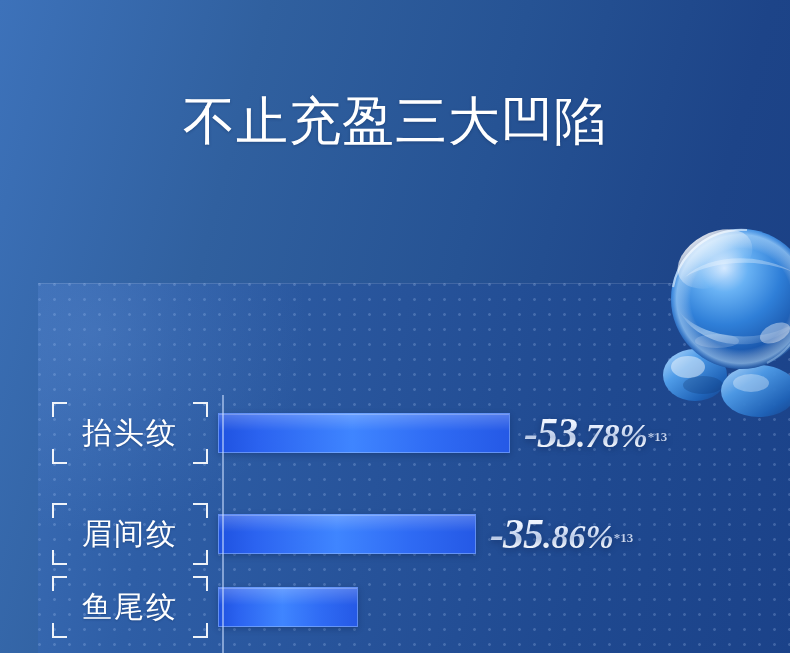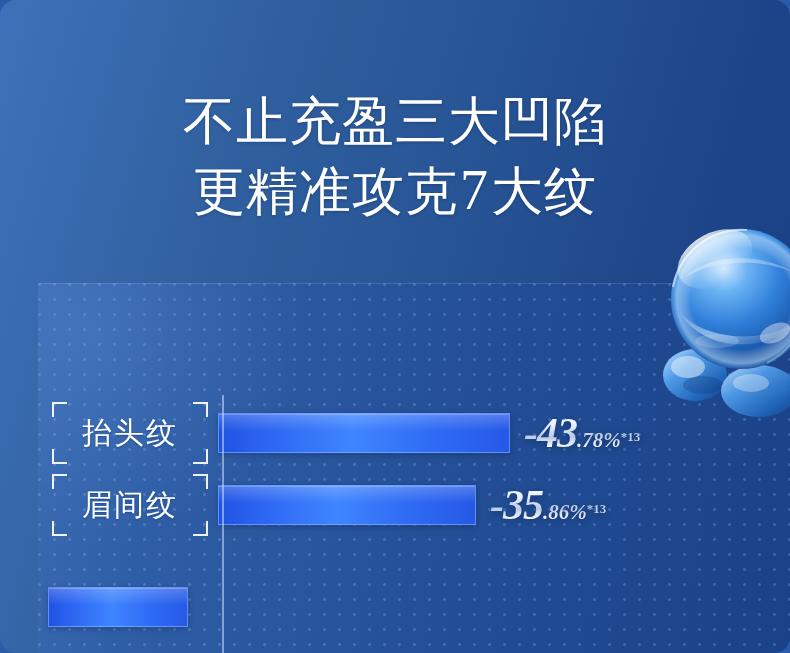--- a/index.html
+++ b/index.html
@@ -13,21 +13,20 @@
     font-family: "Liberation Sans", "DejaVu Sans", sans-serif;
     background: #2a5aa8;
   }
 
   #stage {
     position: relative;
     width: 790px;
     height: 653px;
     overflow: hidden;
     background: linear-gradient(105deg, #3d72ba 0%, #30609f 28%, #265394 55%, #1d4488 80%, #1a3f84 100%);
-    border-radius: 16px;
   }
 
   
   .headline {
     position: absolute;
     left: 0;
     top: 88px;
     width: 790px;
     text-align: center;
     color: #ffffff;
@@ -178,21 +177,21 @@
     font-weight: 700;
     color: #eef4ff;
     background: linear-gradient(180deg, #ffffff 0%, #e8f0ff 34%, #b9c9e6 58%, #ffffff 82%, #cdd9ef 100%);
     -webkit-background-clip: text;
     background-clip: text;
     -webkit-text-fill-color: transparent;
     filter: drop-shadow(0 2px 3px rgba(6,25,66,0.45));
     flex: 0 0 auto;
   }
   .value .big   { font-size: 42px; letter-spacing: -1px; }
-  .value .small { font-size: 21px; }
+  .value .small { font-size: 34px; }
   .value .sup   {
     font-size: 13px;
     font-style: normal;
     vertical-align: super;
     letter-spacing: 0;
     margin-top: 32px;
   }
 
   
   .bubble-group {
@@ -205,21 +204,20 @@
     pointer-events: none;
   }
 </style>
 </head>
 <body>
 
 <div id="stage">
 
   <div class="headline">
     <span class="line">不止充盈三大凹陷</span>
-    <span class="line"><span>更精准攻克</span><span class="num7">7</span><span>大纹</span></span>
   </div>
 
   <div id="panel">
     <div class="panel-glow"></div>
 
     <div class="axis-line"></div>
 
     <div class="rows">
 
       <div class="row" style="top:107px;">
@@ -227,41 +225,48 @@
           <span class="corner tl"></span>
           <span class="corner tr"></span>
           <span class="corner bl"></span>
           <span class="corner br"></span>
           <span class="label-text">抬头纹</span>
         </div>
         <div class="bar-wrap">
           <div class="bar" style="width:290px;"></div>
         </div>
         <div class="value">
-          <span class="big">-</span><span class="big">43</span><span class="small">.78</span><span class="small">%</span><span class="sup">*13</span>
+          <span class="big">-</span><span class="big">53</span><span class="small">.78</span><span class="small">%</span><span class="sup">*13</span>
         </div>
       </div>
 
-      <div class="row" style="top:179px;">
+      <div class="row" style="top:208px;">
         <div class="label-box">
           <span class="corner tl"></span>
           <span class="corner tr"></span>
           <span class="corner bl"></span>
           <span class="corner br"></span>
           <span class="label-text">眉间纹</span>
         </div>
         <div class="bar-wrap">
           <div class="bar" style="width:256px;"></div>
         </div>
         <div class="value">
           <span class="big">-</span><span class="big">35</span><span class="small">.86</span><span class="small">%</span><span class="sup">*13</span>
         </div>
       </div>
 
       <div class="row" style="top:281px;">
+        <div class="label-box">
+          <span class="corner tl"></span>
+          <span class="corner tr"></span>
+          <span class="corner bl"></span>
+          <span class="corner br"></span>
+          <span class="label-text">鱼尾纹</span>
+        </div>
         <div class="bar-wrap">
           <div class="bar" style="width:138px;"></div>
         </div>
       </div>
 
     </div>
   </div>
 
   <div class="bubble-group">
     <svg width="148" height="205" viewBox="0 0 148 205" xmlns="http://www.w3.org/2000/svg">

